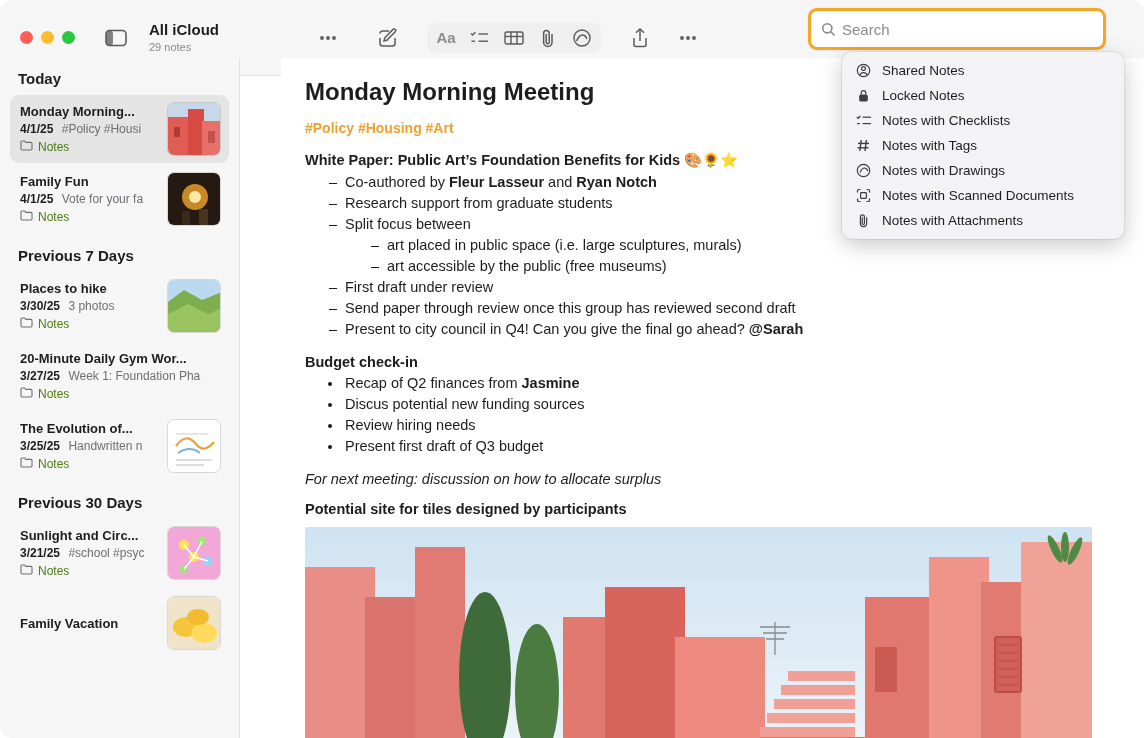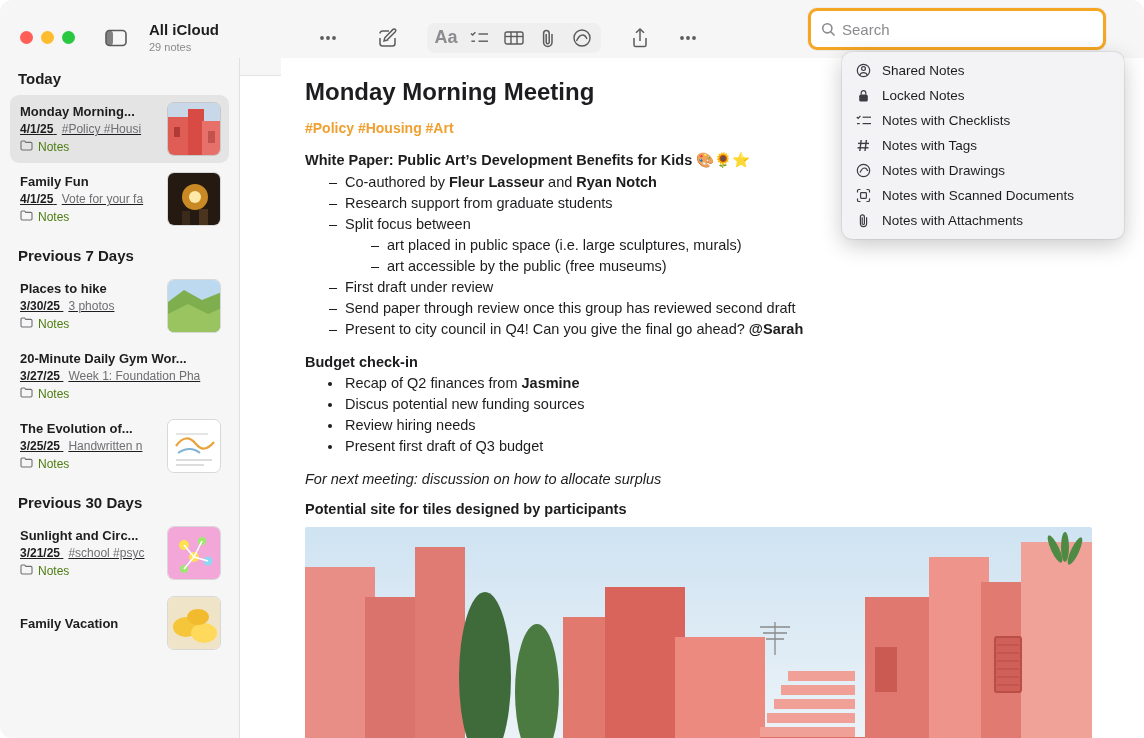--- a/index.html
+++ b/index.html
@@ -105,21 +105,20 @@
   .note-title {
     font-size: 13px; font-weight: bold; color: #1d1d1f;
     white-space: nowrap; overflow: hidden; text-overflow: ellipsis;
     max-width: 140px;
   }
   .note-meta {
     font-size: 12px; color: #1d1d1f;
     white-space: nowrap; overflow: hidden;
     margin-top: 3px;
     max-width: 160px;
-    text-decoration: underline;
   }
   .note-meta .date { font-weight: bold; }
   .note-meta .snip { color: #6e6e73; font-weight: normal; margin-left: 5px; }
   .note-folder {
     font-size: 12px; color: #4d7c0f;
     display: flex; align-items: center; gap: 5px;
     margin-top: 4px;
   }
   .thumb {
     width: 54px; height: 54px;
@@ -219,21 +218,21 @@
     <div class="tb-btn" style="margin-left:26px">
       <svg width="22" height="22" viewBox="0 0 22 22" fill="none" stroke="#5b5b5b" stroke-width="1.5">
           <path d="M3 6.5a2.5 2.5 0 0 1 2.5-2.5H12"></path>
           <path d="M18 11v5.5A2.5 2.5 0 0 1 15.5 19H5.5A2.5 2.5 0 0 1 3 16.5V11"></path>
           <path d="M10 13l8.3-8.3a1.6 1.6 0 0 0-2.3-2.3L7.8 10.8 7 14l3.2-.8z"></path>
         </svg>
     </div>
 
     <div class="tb-group" style="margin-left:22px">
       <div class="tb-btn">
-        <span style="font-size:18px;font-weight:bold;color:#8c8c90;">Aa</span>
+        <span style="font-size:15px;font-weight:bold;color:#8c8c90;">Aa</span>
       </div>
       <div class="tb-btn">
         <svg width="20" height="16" viewBox="0 0 20 16" stroke="#5b5b5b" stroke-width="1.4" fill="none">
             <path d="M1 3.5l1.6 1.6L5.4 2.2"></path>
             <path d="M1.4 11.2h3.6"></path>
             <line x1="8.5" y1="4" x2="18" y2="4"></line>
             <line x1="8.5" y1="11.2" x2="18" y2="11.2"></line>
           </svg>
       </div>
       <div class="tb-btn">
@@ -463,21 +462,21 @@
           </svg>
       </div>
     </div>
   </div>
 
   <div class="editor">
     <div class="doc">
       <h1>Monday Morning Meeting</h1>
       <div class="tags">#Policy #Housing #Art</div>
 
-      <div class="bold-head">White Paper: Public Art’s Development Benefits for Kids 🎨🌻⭐</div>
+      <div class="bold-head">White Paper: Public Art’s Foundation Benefits for Kids 🎨🌻⭐</div>
       <ul class="dash">
         <li>
           <span>Co-authored by </span><b>Fleur Lasseur</b><span> and </span><b>Ryan Notch</b>
         </li>
         <li>Research support from graduate students</li>
         <li>
           <span>Split focus between</span>
           <ul class="dash">
             <li>art placed in public space (i.e. large sculptures, murals)</li>
             <li>art accessible by the public (free museums)</li>

